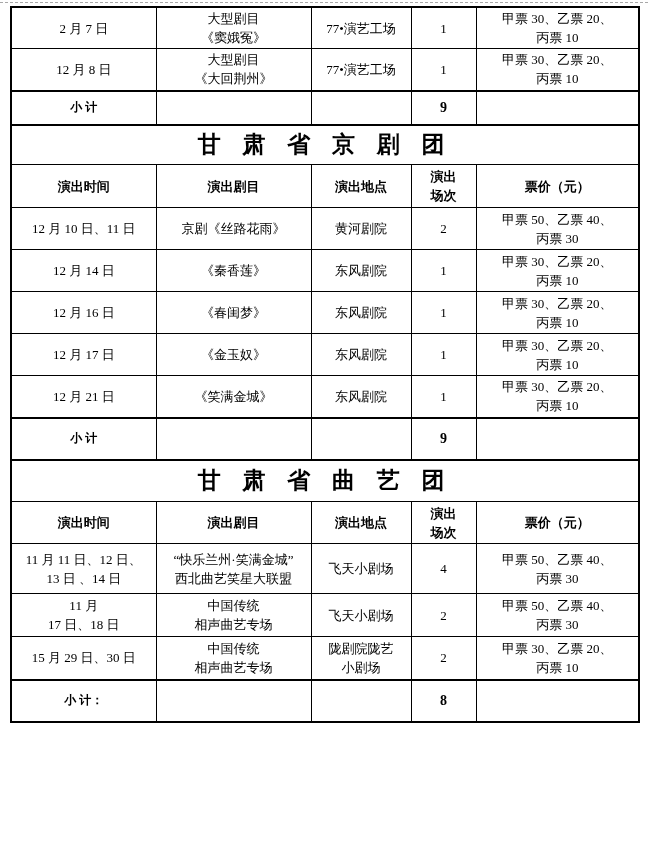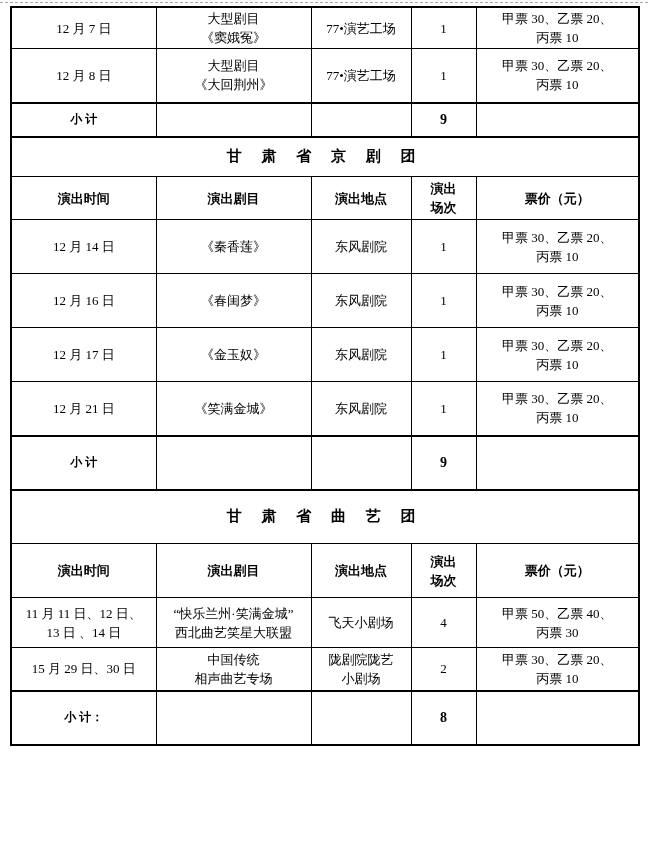--- a/index.html
+++ b/index.html
@@ -41,30 +41,30 @@
     overflow: hidden;
   }
   table.schedule {
     border: 2px solid #000000;
   }
   tr.thick-top td { border-top-width: 2px; }
   td.bold, tr.header-row td, tr.section-row td, tr.subtotal-row td {
     font-weight: bold;
   }
   tr.section-row td {
-    font-size: 15px;
+    font-size: 23px;
     letter-spacing: 8px;
     border-top-width: 2px;
   }
   tr.subtotal-row td { font-size: 12px; }
   tr.subtotal-row td.count-cell { font-size: 14px; font-weight: bold; }
   td.count-cell { font-size: 13px; }
   
   tr.h41 { height: 41px; }
-  tr.h42 { height: 54px; }
+  tr.h42 { height: 42px; }
   tr.h34 { height: 34px; }
   tr.h40 { height: 40px; }
   tr.h43 { height: 43px; }
   tr.h50 { height: 50px; }
 </style>
 </head>
 <body>
 
 <div class="page-break-line"></div>
 
@@ -72,21 +72,21 @@
   <colgroup>
     <col style="width:145px">
     <col style="width:155px">
     <col style="width:100px">
     <col style="width:65px">
     <col style="width:163px">
   </colgroup>
   <tbody>
 
     <tr class="h41">
-      <td>12 月 7 日</td>
+      <td>2 月 7 日</td>
       <td>大型剧目
 《窦娥冤》</td>
       <td>77•演艺工场</td>
       <td class="count-cell">1</td>
       <td>甲票 30、乙票 20、
 丙票 10</td>
     </tr>
     <tr class="h42">
       <td>12 月 8 日</td>
       <td>大型剧目
@@ -107,20 +107,28 @@
     <tr class="section-row h40">
       <td colspan="5">甘 肃 省 京 剧 团</td>
     </tr>
     <tr class="header-row h43">
       <td>演出时间</td>
       <td>演出剧目</td>
       <td>演出地点</td>
       <td>演出
 场次</td>
       <td>票价（元）</td>
+    </tr>
+    <tr class="h42">
+      <td>12 月 10 日、11 日</td>
+      <td>京剧《丝路花雨》</td>
+      <td>黄河剧院</td>
+      <td class="count-cell">2</td>
+      <td>甲票 50、乙票 40、
+丙票 30</td>
     </tr>
     <tr class="h42">
       <td>12 月 14 日</td>
       <td>《秦香莲》</td>
       <td>东风剧院</td>
       <td class="count-cell">1</td>
       <td>甲票 30、乙票 20、
 丙票 10</td>
     </tr>
     <tr class="h42">
@@ -170,20 +178,30 @@
       <td>11 月 11 日、12 日、
 13 日 、14 日</td>
       <td>“快乐兰州·笑满金城”
 西北曲艺笑星大联盟</td>
       <td>飞天小剧场</td>
       <td class="count-cell">4</td>
       <td>甲票 50、乙票 40、
 丙票 30</td>
     </tr>
     <tr class="h43">
+      <td>11 月
+17 日、18 日</td>
+      <td>中国传统
+相声曲艺专场</td>
+      <td>飞天小剧场</td>
+      <td class="count-cell">2</td>
+      <td>甲票 50、乙票 40、
+丙票 30</td>
+    </tr>
+    <tr class="h43">
       <td>15 月 29 日、30 日</td>
       <td>中国传统
 相声曲艺专场</td>
       <td>陇剧院陇艺
 小剧场</td>
       <td class="count-cell">2</td>
       <td>甲票 30、乙票 20、
 丙票 10</td>
     </tr>
     <tr class="subtotal-row thick-top h42">

